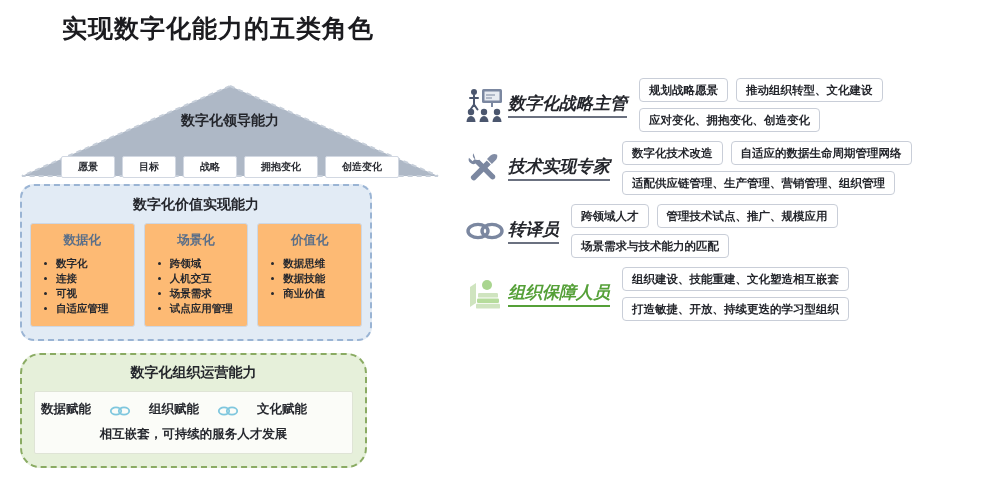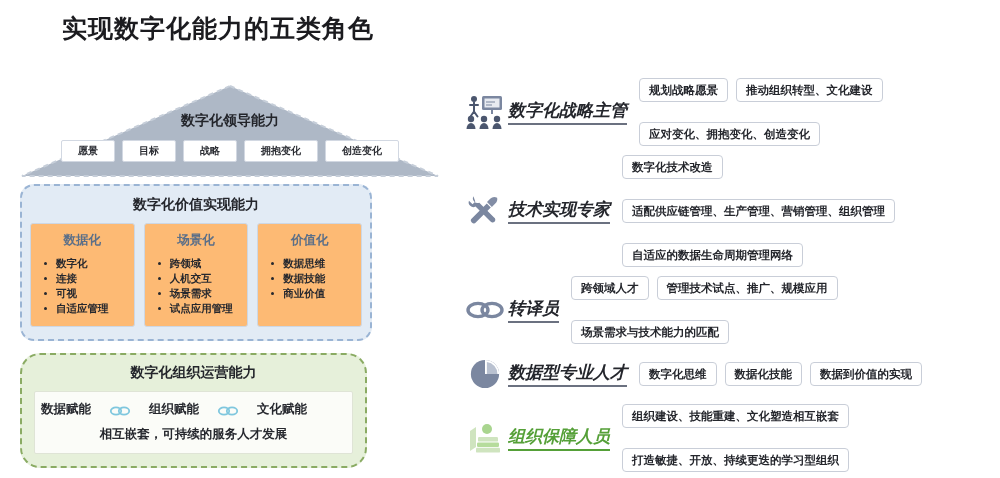--- a/index.html
+++ b/index.html
@@ -72,20 +72,21 @@
   }
   .roof-tag {
     background: #ffffff;
     border: 1px solid #d2d8e2;
     border-radius: 2px;
     font-size: 10px;
     font-weight: bold;
     color: #2b2d33;
     padding: 3px 16px;
     white-space: nowrap;
+    margin-top: 16px;
   }
 
   
   .value-block {
     position: relative;
     margin-top: 5px;
     width: 352px;
     box-sizing: border-box;
     background: #e2ebf5;
     border: 2px dashed #9ab4d4;
@@ -223,21 +224,21 @@
     margin-right: 12px;
     white-space: nowrap;
   }
   .role-name.green {
     color: #55a038;
     border-bottom-color: #55a038;
   }
   .role-tags {
     display: flex;
     flex-wrap: wrap;
-    gap: 20px 8px;
+    gap: 6px 8px;
     align-content: center;
   }
   .role-tag {
     background: #ffffff;
     border: 1px solid #c9ced8;
     border-radius: 4px;
     font-size: 11.5px;
     font-weight: bold;
     color: #24262c;
     padding: 4px 9px;
@@ -362,55 +363,40 @@
         <g fill="#7b87a0">
           <path d="M7 4 a4.5 4.5 0 0 0 5.6 6.2 l14 14 a2.6 2.6 0 1 1 -3.6 3.6 l-14 -14 A4.5 4.5 0 0 1 2.8 8.2 l3.4 3.4 2.6 -2.6 z"></path>
           <path d="M29.5 5.5 a5.6 5.6 0 0 0 -6.6 1 l-3 3 4.6 4.6 3 -3 a5.6 5.6 0 0 0 2 -5.6 z" opacity="0.95"></path>
           <path d="M19.3 10.8 l-14 14 a2.7 2.7 0 1 0 3.8 3.8 l14 -14 z" transform="translate(0.4,0)"></path>
         </g>
       </svg>
     </div>
     <div class="role-name">技术实现专家</div>
     <div class="role-tags">
       <span class="role-tag">数字化技术改造</span>
+      <span class="role-tag">自适应的数据生命周期管理网络</span>
       <span class="role-tag">适配供应链管理、生产管理、营销管理、组织管理</span>
-      <span class="role-tag">自适应的数据生命周期管理网络</span>
     </div>
   </div>
 
   <div class="role-row">
     <div class="role-icon">
       <svg viewBox="0 0 40 22" width="40" height="22">
         <ellipse cx="13" cy="11" rx="10" ry="6.6" fill="none" stroke="#7b87a0" stroke-width="3.4"></ellipse>
         <ellipse cx="27" cy="11" rx="10" ry="6.6" fill="none" stroke="#7b87a0" stroke-width="3.4"></ellipse>
       </svg>
     </div>
     <div class="role-name">转译员</div>
     <div class="role-tags">
       <span class="role-tag">跨领域人才</span>
       <span class="role-tag">管理技术试点、推广、规模应用</span>
       <span class="role-tag">场景需求与技术能力的匹配</span>
     </div>
   </div>
 
-  <div class="role-row">
-    <div class="role-icon">
-      <svg viewBox="0 0 34 34" width="32" height="32">
-        <circle cx="17" cy="17" r="15" fill="#7b87a0"></circle>
-        <path d="M17 17 L17 2 A15 15 0 0 1 32 17 Z" fill="#ffffff"></path>
-        <path d="M19 17 L19 4.2 A12.8 12.8 0 0 1 30.2 17 Z" fill="#b9c1d0"></path>
-      </svg>
-    </div>
-    <div class="role-name">数据型专业人才</div>
-    <div class="role-tags">
-      <span class="role-tag">数字化思维</span>
-      <span class="role-tag">数据化技能</span>
-      <span class="role-tag">数据到价值的实现</span>
-    </div>
-  </div>
 
   <div class="role-row">
     <div class="role-icon">
       <svg viewBox="0 0 38 34" width="38" height="34">
         <path d="M4 10 l6 -4 v20 l-6 4 z" fill="#cfe4bf"></path>
         <circle cx="21" cy="8" r="5" fill="#a9d58f"></circle>
         <rect x="12" y="16" width="20" height="4.6" rx="1.2" fill="#cfe4bf"></rect>
         <rect x="11" y="21.4" width="22" height="4.6" rx="1.2" fill="#b6dc9c"></rect>
         <rect x="10" y="26.8" width="24" height="4.8" rx="1.2" fill="#cfe4bf"></rect>
       </svg>

